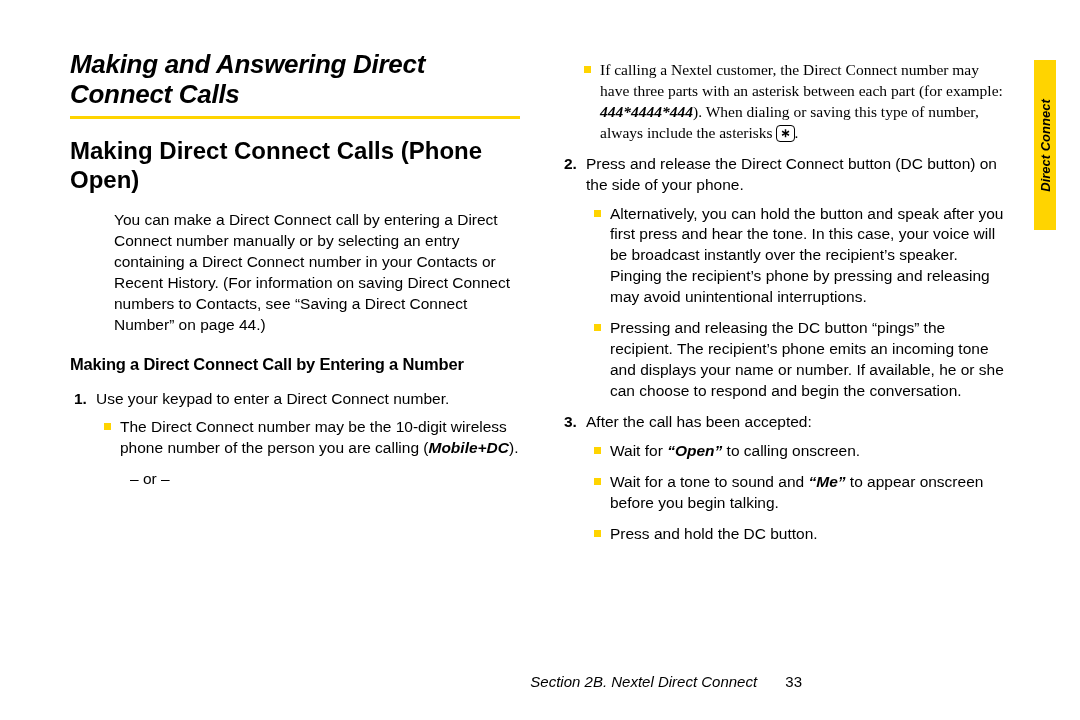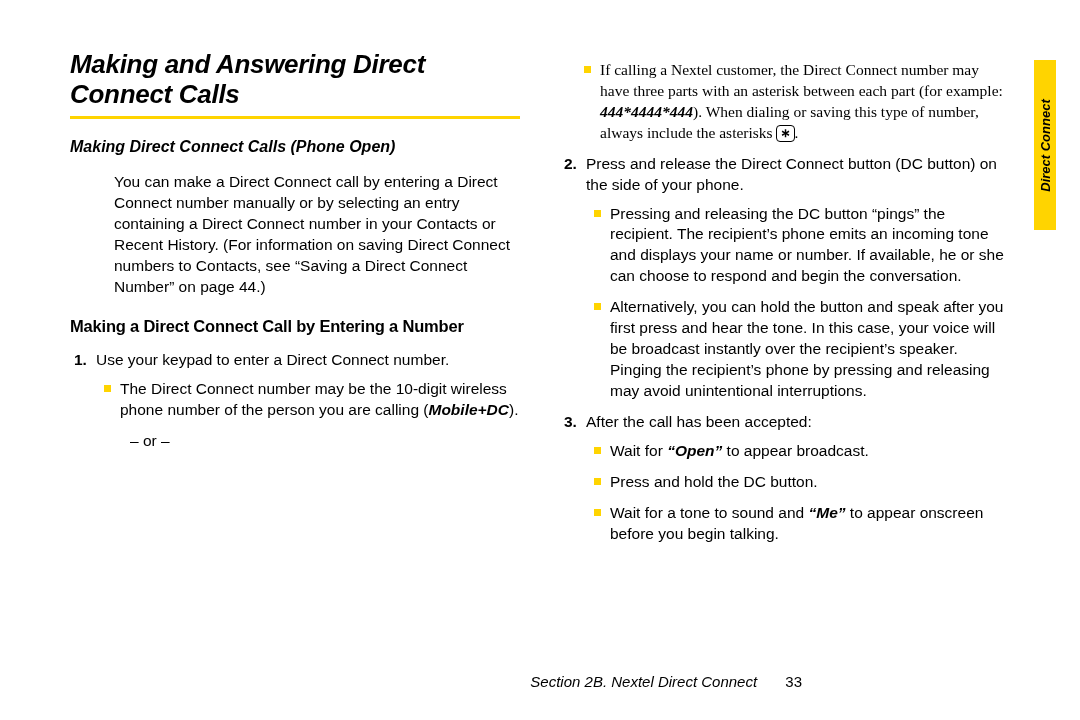--- a/index.html
+++ b/index.html
@@ -27,23 +27,22 @@
     letter-spacing: -0.3px;
     margin-bottom: 6px;
   }
   .hr {
     height: 3px;
     background: #ffd400;
     width: 100%;
     margin-bottom: 18px;
   }
   .subheading {
-    font-style: italic;
-    font-weight: 600;
-    font-size: 16px;
+    font-weight: 600;
+    font-size: 24px;
     line-height: 1.2;
     margin-bottom: 16px;
   }
   .para {
     font-size: 15.5px;
     line-height: 1.35;
     margin-bottom: 18px;
     margin-left: 44px;
   }
   .subsub {
@@ -188,35 +187,35 @@
         <li>
           <span>If calling a Nextel customer, the Direct Connect number may have three parts with an asterisk between each part (for example: </span><span class="example">444*4444*444</span><span>). When dialing or saving this type of number, always include the asterisks </span><span class="keycap">∗</span><span>.</span>
         </li>
       </ul>
 
       <ol class="steps" style="margin-top:8px;">
         <li>
           <span class="num">2.</span>
           <span>Press and release the Direct Connect button (DC button) on the side of your phone.</span>
           <ul class="sublist">
+            <li>Alternatively, you can hold the button and speak after you first press and hear the tone. In this case, your voice will be broadcast instantly over the recipient’s speaker. Pinging the recipient’s phone by pressing and releasing may avoid unintentional interruptions.</li>
             <li>Pressing and releasing the DC button “pings” the recipient. The recipient’s phone emits an incoming tone and displays your name or number. If available, he or she can choose to respond and begin the conversation.</li>
-            <li>Alternatively, you can hold the button and speak after you first press and hear the tone. In this case, your voice will be broadcast instantly over the recipient’s speaker. Pinging the recipient’s phone by pressing and releasing may avoid unintentional interruptions.</li>
           </ul>
         </li>
         <li>
           <span class="num">3.</span>
           <span>After the call has been accepted:</span>
           <ul class="sublist">
             <li>
-              <span>Wait for </span><span class="qb">“Open”</span><span> to appear broadcast.</span>
+              <span>Wait for </span><span class="qb">“Open”</span><span> to calling onscreen.</span>
             </li>
-            <li>Press and hold the DC button.</li>
             <li>
               <span>Wait for a tone to sound and </span><span class="qb">“Me”</span><span> to appear onscreen before you begin talking.</span>
             </li>
+            <li>Press and hold the DC button.</li>
           </ul>
         </li>
       </ol>
 
     </div>
   </div>
 
   <div class="footer">
     <span>Section 2B. Nextel Direct Connect</span>
     <span class="pnum">33</span>

